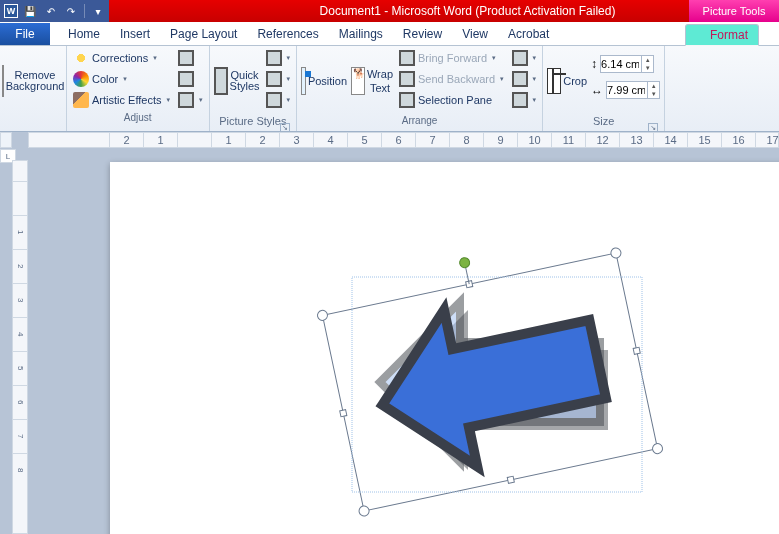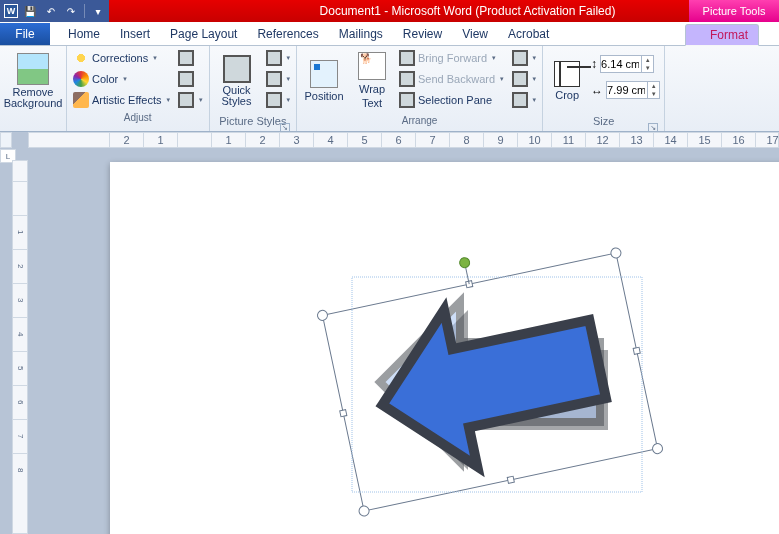--- a/index.html
+++ b/index.html
@@ -7,27 +7,27 @@
 .titlebar { height:22px; background:linear-gradient(#e60000,#c80000); display:flex; align-items:center; color:#fff; position:relative; }
 .qat { background:#3b5998; height:22px; display:flex; align-items:center; padding:0 4px; gap:6px; }
 .word-icon { width:14px; height:14px; background:#2b579a; color:#fff; display:flex; align-items:center; justify-content:center; font-weight:bold; font-size:9px; border:1px solid #fff; }
 .qat-btn { width:14px; height:14px; display:flex; align-items:center; justify-content:center; color:#fff; font-size:10px; cursor:pointer; }
 .qat-sep { width:1px; height:14px; background:rgba(255,255,255,.3); }
 .title-text { flex:1; text-align:center; color:#fff; font-size:12px;margin-left:47px; }
 .picture-tools-tab { position:absolute; right:0; top:0; width:90px; height:22px; background:linear-gradient(#ff3fb0,#e6008c); color:#fff; display:flex; align-items:center; justify-content:center; font-size:11px;margin-left:34px; }
 .menutabs { height:24px; background:#fff; display:flex; align-items:flex-end; border-bottom:1px solid #b5c3d3;text-align:center; }
 .file-tab { background:linear-gradient(#2b6cd4,#1a4fa0); color:#fff; height:22px; width:50px; display:flex; align-items:center; justify-content:center; font-size:12px; margin-right:8px; cursor:pointer; }
 .tab { height:22px; padding:0 10px; display:flex; align-items:center; color:#1f3864; cursor:pointer; font-size:12px; }
-.tab.active { background:#c4b5fd; border:1px solid #b5c3d3; border-bottom:1px solid #f5f6f7; border-radius:3px 3px 0 0; color:#c2185b; margin-bottom:-1px;padding-left:24px; }
+.tab.active { background:#5eead4; border:1px solid #b5c3d3; border-bottom:1px solid #f5f6f7; border-radius:3px 3px 0 0; color:#c2185b; margin-bottom:-1px;padding-left:24px; }
 .ribbon { height:86px; background:linear-gradient(#f7f9fc,#e8eef6); display:flex; border-bottom:1px solid #9fb2c9; }
 .group { border-right:1px solid #c5d2e0; display:flex; flex-direction:column; padding:2px 4px 0 4px; }
 .group-body { flex:1; display:flex; align-items:flex-start; gap:4px; }
 .group-label { text-align:center; color:#5a6b85; font-size:10px; padding:1px 0 8px; position:relative; }
 .group-label .dlg { position:absolute; right:2px; bottom:2px; width:10px; height:10px; border:1px solid #9fb2c9; font-size:7px; display:flex; align-items:center; justify-content:center; color:#5a6b85; cursor:pointer; }
-.bigbtn { display:flex; flex-direction:column; align-items:center; justify-content:center; width:58px; height:66px; cursor:pointer; text-align:center; color:#1f3864; gap:2px; }
+.bigbtn { display:flex; align-items:center; justify-content:center; width:58px; height:66px; cursor:pointer; text-align:center; color:#1f3864; gap:2px; }
 .bigbtn .ico { width:32px; height:32px; }
 .smallrow { display:flex; align-items:center; gap:3px; height:20px; padding:0 2px; cursor:pointer; color:#1f3864; white-space:nowrap; }
 .smallrow .ico { width:16px; height:16px; }
 .dd { font-size:7px; color:#5a6b85; margin-left:2px; }
 .vstack { display:flex; flex-direction:column; gap:1px; }
 .ico-sun { background:radial-gradient(circle,#ffd54f 35%,transparent 36%); position:relative; }
 .ico-palette { background:conic-gradient(#e53935,#fb8c00,#fdd835,#43a047,#1e88e5,#8e24aa,#e53935); border-radius:50%; }
 .ico-brush { background:linear-gradient(135deg,#8d6e63 40%,#ffb74d 40%); border-radius:2px; }
 .ico-remove { background:linear-gradient(#b3e5fc 50%,#81c784 50%); border:1px solid #888; }
 .ico-frame { border:2px solid #555; background:#cfd8dc; }

